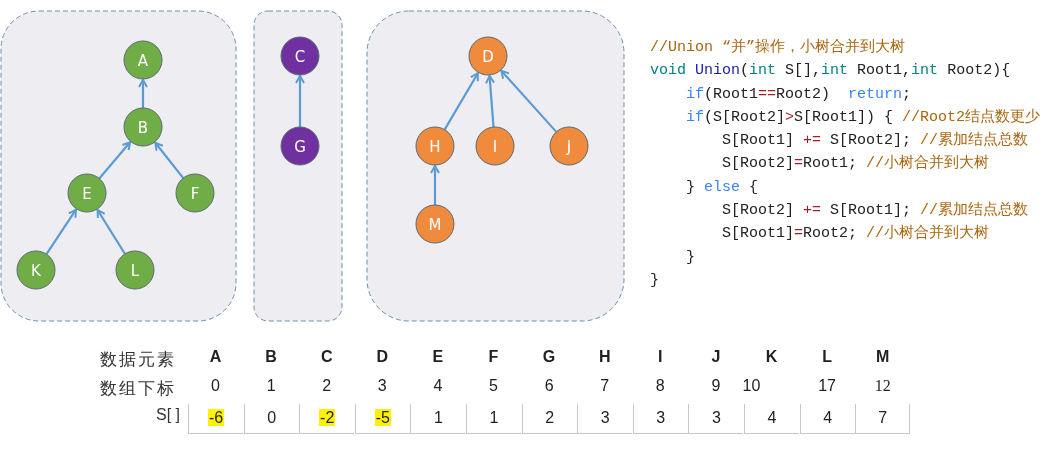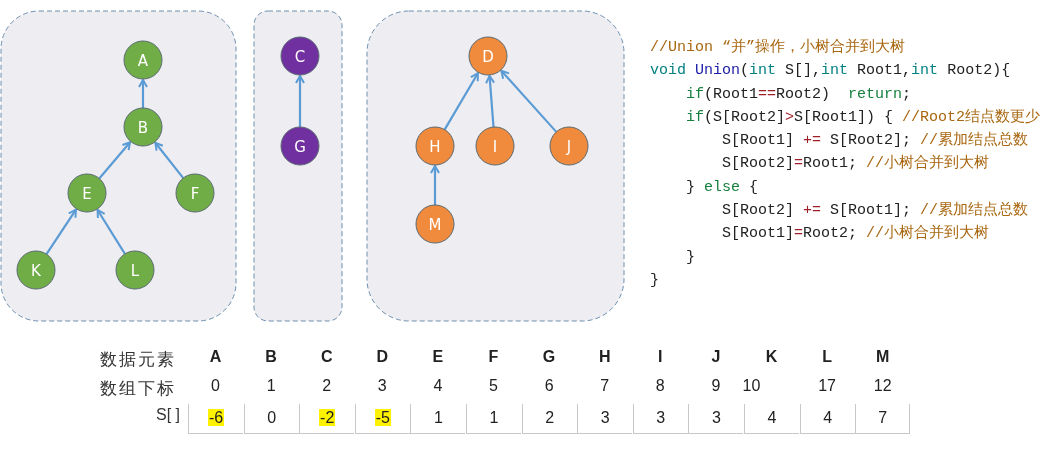--- a/index.html
+++ b/index.html
@@ -5,21 +5,21 @@
   html, body { margin:0; padding:0; background:#ffffff; }
   body { width:1060px; height:454px; position:relative; overflow:hidden;
          font-family:"DejaVu Sans", sans-serif; }
   #diagram { position:absolute; left:0; top:0; }
   .node-label { font-family:"DejaVu Sans", sans-serif; font-size:15px; fill:#ffffff; }
   #code { position:absolute; left:650px; top:36px; font-family:"Liberation Mono","DejaVu Sans Mono", monospace;
           font-size:15px; line-height:23.3px; color:#222; white-space:pre; }
   .code-line { height:23.3px; }
   .kw-type { color:#008080; }
   .kw-func { color:#1a1aa6; }
-  .kw-ctrl { color:#15803d; }
+  .kw-ctrl { color:#3b82f6; }
   .op { color:#a0202a; }
   .cm { color:#a8660f; font-family:"Liberation Mono","DejaVu Sans", monospace; }
   #table { position:absolute; left:88px; top:348px; font-family:"Liberation Sans","DejaVu Sans", sans-serif; }
   .trow { position:relative; height:29px; }
   .rlabel { position:absolute; left:0; width:100px; font-size:17px; color:#333; letter-spacing:2px;text-align:center; }
   .rlabel.s { text-align:right; width:92px; letter-spacing:0; font-size:16px; }
   .cell { position:absolute; width:55px; text-align:center; font-size:16px; color:#222; }
   .cell.hdr { font-weight:bold; }
   .scell { position:absolute; width:55px; height:30px; text-align:center; font-size:16px; color:#222;
            border-left:1px solid #c8c8c8; border-bottom:1px solid #c8c8c8; box-sizing:border-box; line-height:28px; top:-2px; }
@@ -132,21 +132,21 @@
       <span class="cell" style="left: 211.2px;">2</span>
       <span class="cell" style="left: 266.8px;">3</span>
       <span class="cell" style="left: 322.4px;">4</span>
       <span class="cell" style="left: 378px;">5</span>
       <span class="cell" style="left: 433.6px;">6</span>
       <span class="cell" style="left: 489.2px;">7</span>
       <span class="cell" style="left: 544.8px;">8</span>
       <span class="cell" style="left: 600.4px;">9</span>
       <span class="cell" style="left: 636px;">10</span>
       <span class="cell" style="left: 711.6px;">17</span>
-      <span class="cell" style="left: 767.2px;">12</span>
+      <span class="cell" style="left: 767.2px; font-family: Liberation Serif, serif;">12</span>
     </div>
   <div class="trow" id="row-s">
     <span class="rlabel s">S[ ]</span>
   <span class="scell" style="left: 100px;"><span class="hl" style="background: rgb(255, 242, 0);">-6</span></span>
       <span class="scell" style="left: 155.6px;"><span>0</span></span>
       <span class="scell" style="left: 211.2px;"><span class="hl" style="background: rgb(255, 242, 0);">-2</span></span>
       <span class="scell" style="left: 266.8px;"><span class="hl" style="background: rgb(255, 242, 0);">-5</span></span>
       <span class="scell" style="left: 322.4px;"><span>1</span></span>
       <span class="scell" style="left: 378px;"><span>1</span></span>
       <span class="scell" style="left: 433.6px;"><span>2</span></span>

